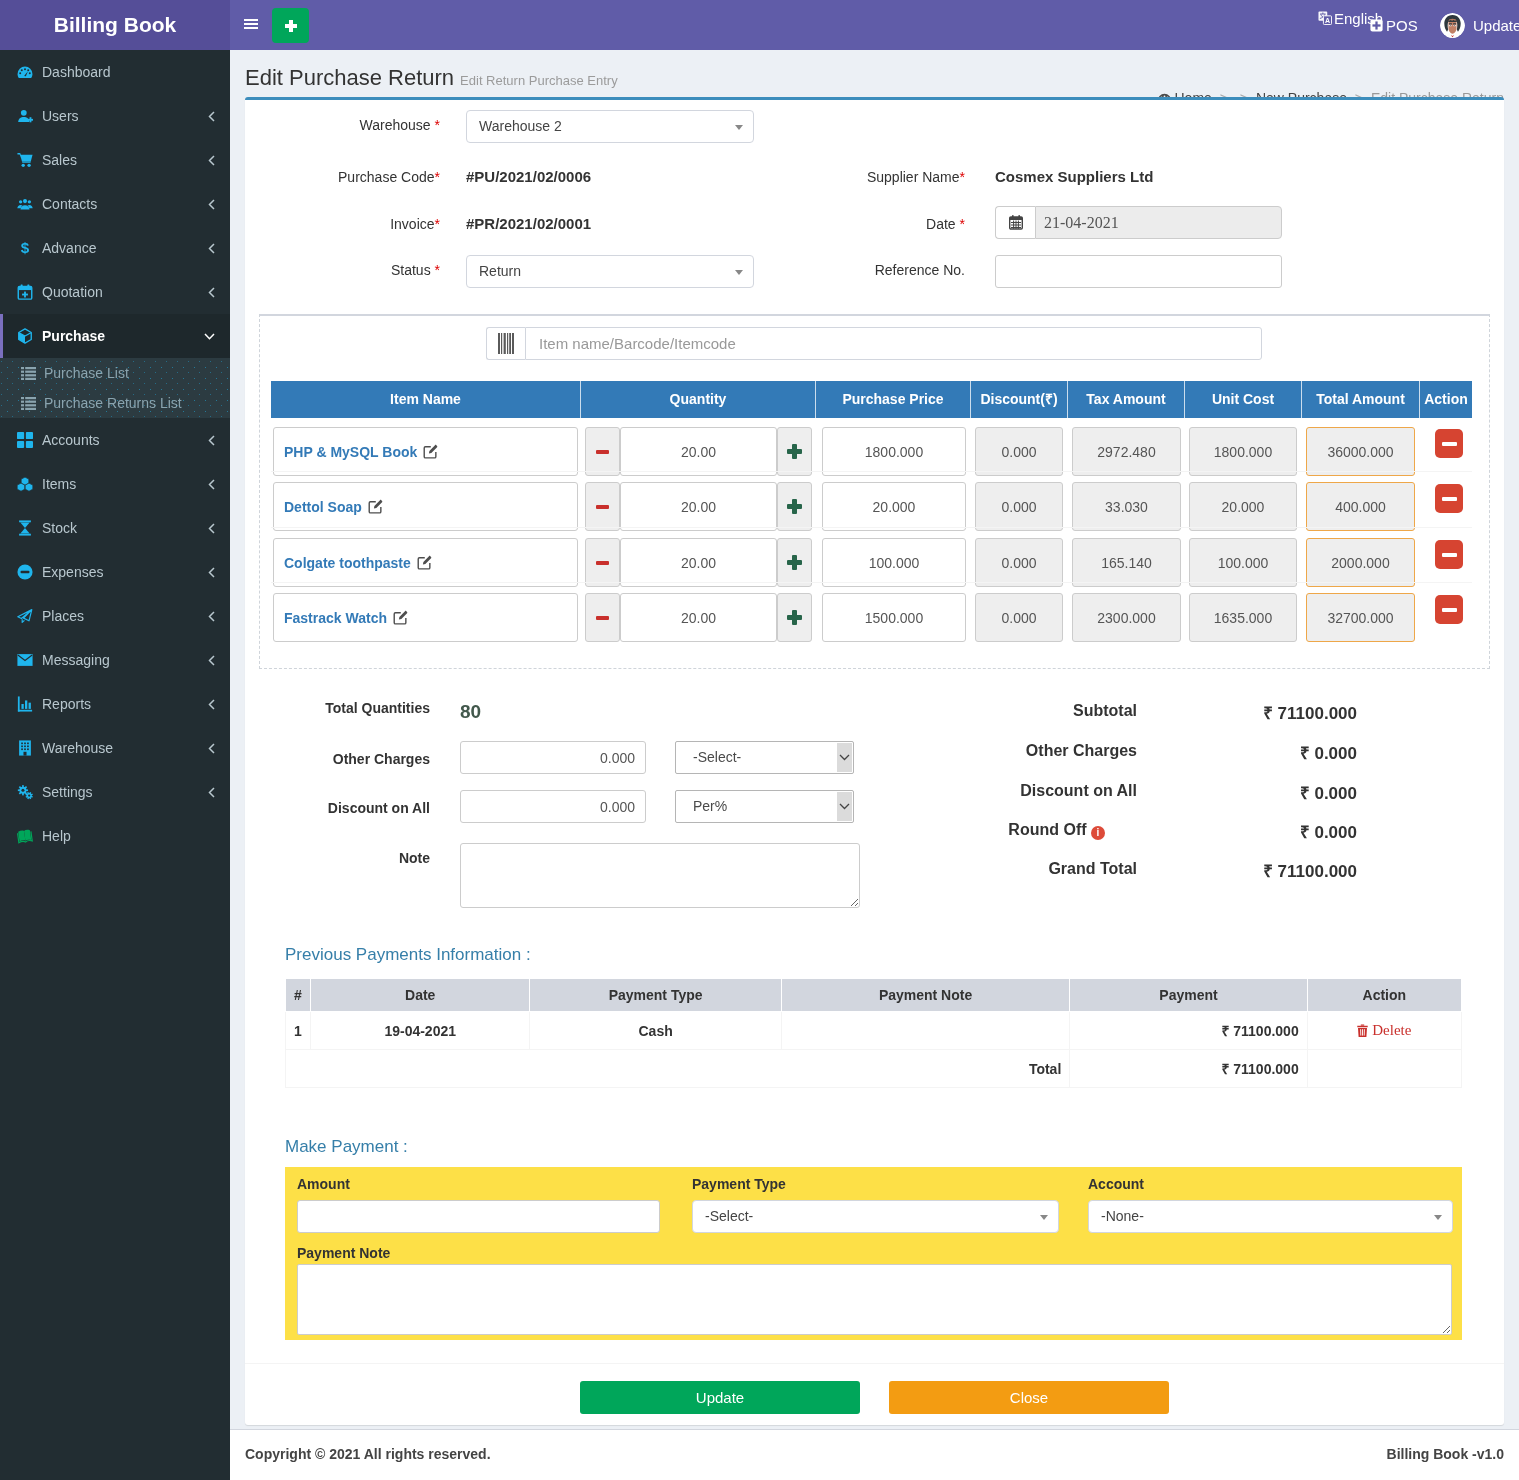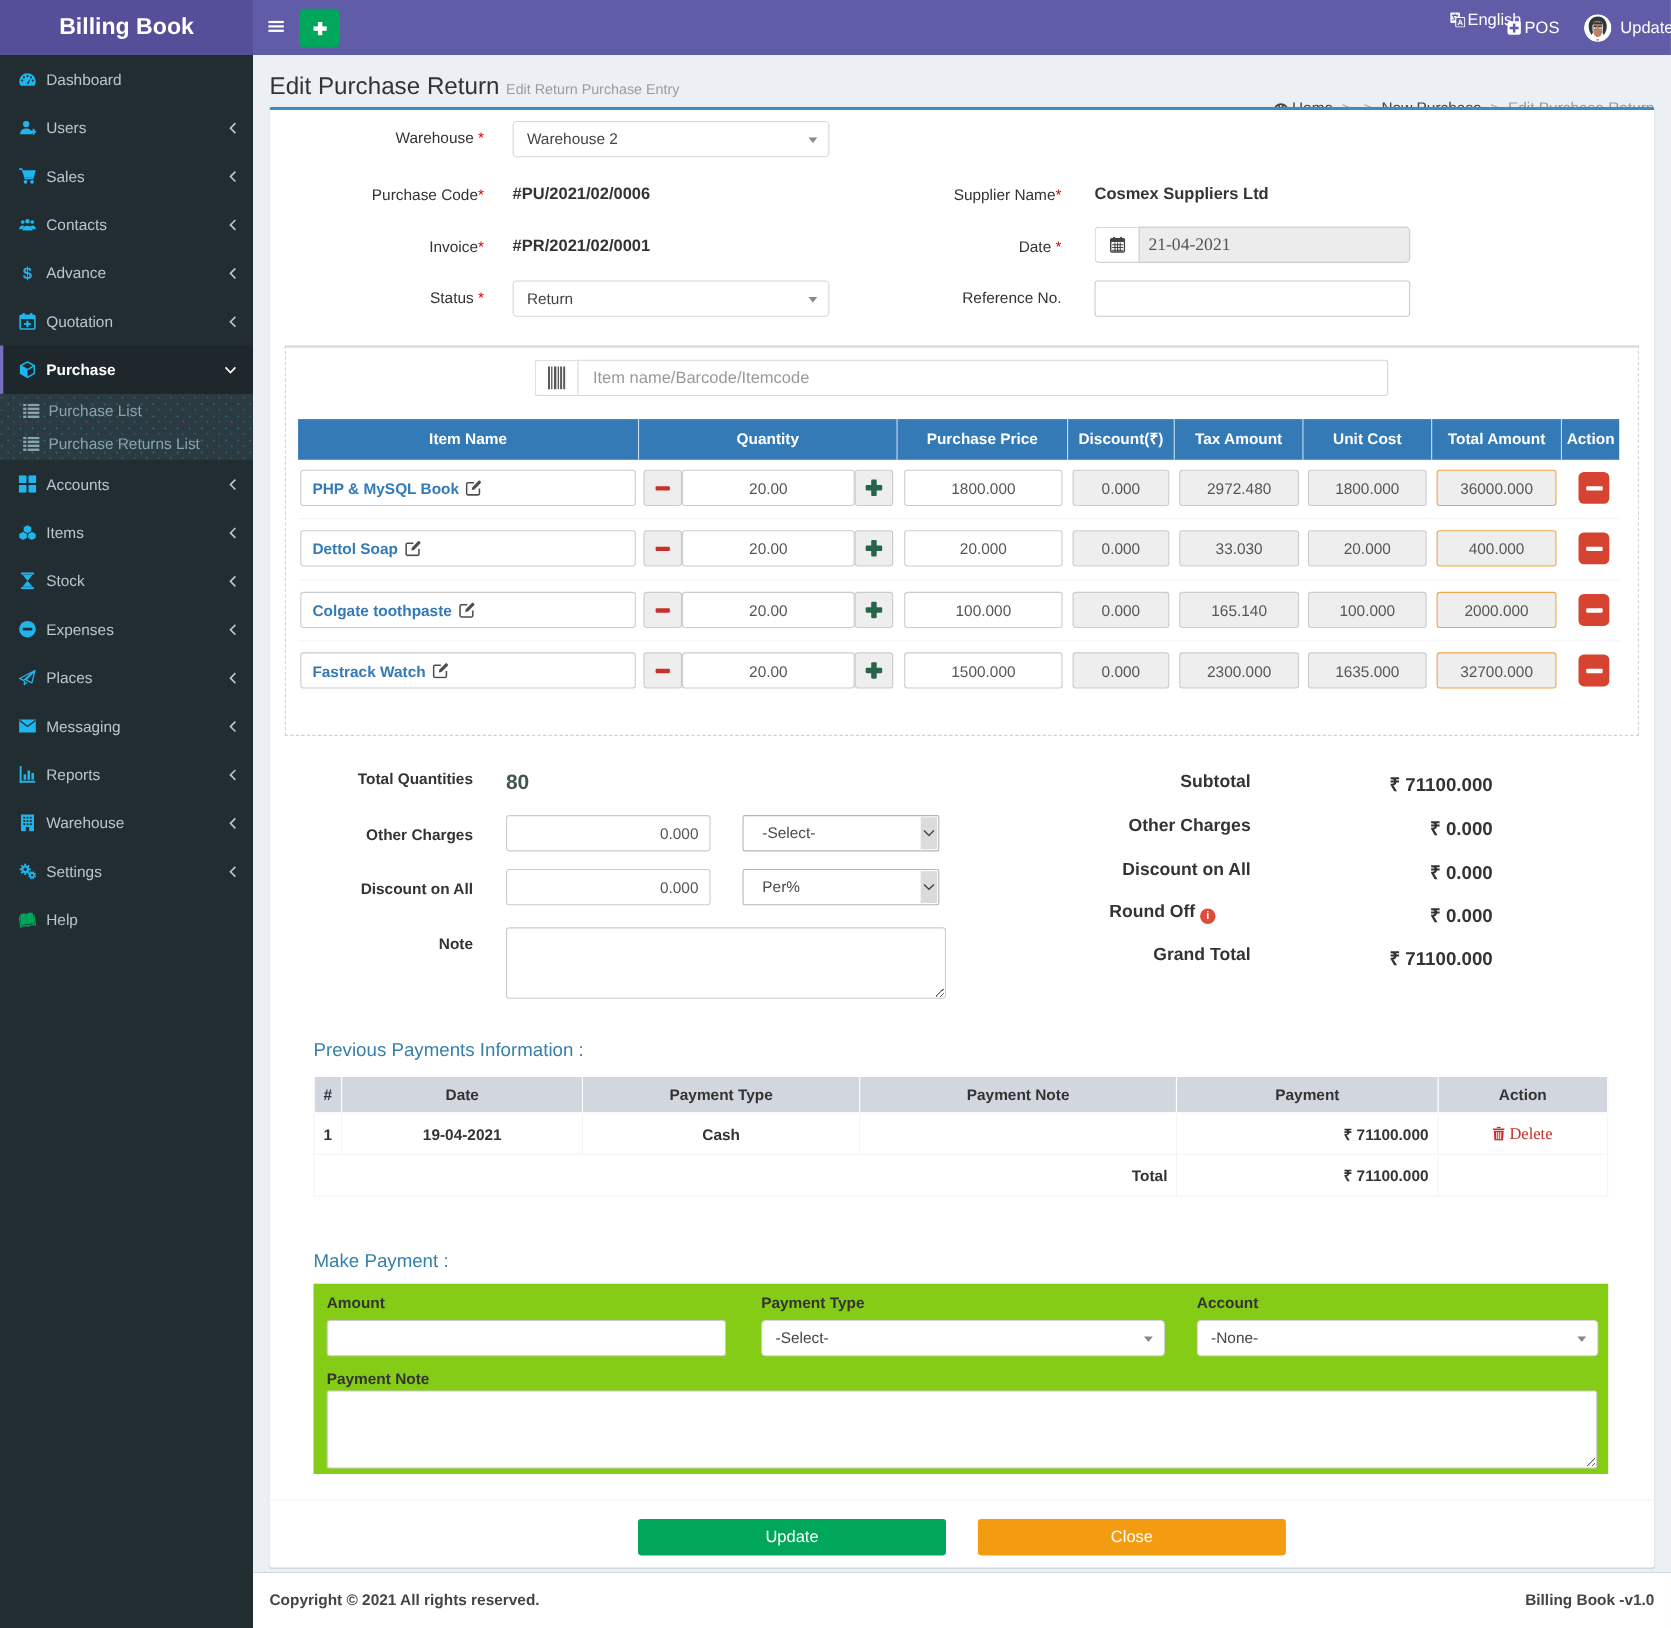--- a/index.html
+++ b/index.html
@@ -53,42 +53,42 @@
 .pval { font-weight:bold; font-size:15px; color:#333; }
 input.form-c { border:1px solid #ccc; border-radius:3px; height:33px; font-size:14px; color:#555; padding:0 10px; font-family:"Liberation Sans",sans-serif; }
 
 .item-box { position:absolute; left:14px; top:214px; width:1231px; height:355px; border:1px dashed #cfd4da; border-top:2px solid #d2d6de; background:#fff; }
 .itable-head { display:flex; background:#337ab7; color:#fff; font-weight:bold; font-size:14px; height:37px; align-items:flex-start; text-align:center; }
 .itable-head > div { border-right:1px solid rgba(255,255,255,0.75); height:37px; line-height:37px; }
 .cell-input { border:1px solid #ccc; border-radius:3px; height:33px; background:#fff; font-size:14px; display:flex; align-items:center; justify-content:center; color:#555; }
 .cell-dis { background:#eee; color:#555; }
 .btn-red { background:#d64431; border-radius:5px; width:28px; height:29px; color:#fff; display:flex; align-items:center; justify-content:center; }
 .irow { position:absolute; left:0; width:1228px; height:33px; }
-.irow .cell-input { position:absolute; height:33px; }
+.irow .cell-input { position:absolute; height:49px; }
 .iname { justify-content:flex-start !important; padding-left:10px; color:#337ab7 !important; font-weight:bold; }
 .iname .pen { margin-left:6px; }
 .qbtn { width:35px; background:#eee; }
 .mglyph { width:13px; height:4px; background:#c9302c; border-radius:1px; display:block; }
 .pglyph { width:15px; height:15px; position:relative; display:block; }
 .pglyph:before { content:""; position:absolute; left:0; top:5.3px; width:15px; height:4.4px; background:#27654a; border-radius:1px; }
 .pglyph:after { content:""; position:absolute; left:5.3px; top:0; width:4.4px; height:15px; background:#27654a; border-radius:1px; }
 .wminus { width:15px; height:4px; background:#fff; border-radius:1px; display:block; }
 .cell-tot { border:1px solid #eea749 !important; background:#eee; }
 .rsep { position:absolute; left:11px; width:1201px; height:1px; background:#f4f4f4; }
 
 .tot-label { font-weight:bold; font-size:16px; color:#333; text-align:right; }
 .tot-val { font-weight:bold; font-size:17px; color:#333; text-align:right; }
 .nsel { background:#fff; border:1px solid #b5b5b5; border-radius:2px; height:33px; position:relative; font-size:14px; color:#4a4a4a; padding-left:17px; line-height:31px; }
 .nsel .nbtn { position:absolute; right:1px; top:1px; bottom:1px; width:15px; background:#dbdbdb; display:flex; align-items:center; justify-content:center; }
 
 .ptable { border-collapse:collapse; width:1177px; font-size:14px; }
 .ptable th { background:#d2d6de; border:1px solid #fff; font-weight:bold; padding:8px 8px; }
 .ptable td { border:1px solid #f4f4f4; padding:9px 8px; }
 .sec-title { color:#367fa9; font-size:17px; }
-.gray-panel { background:#84cc16; padding:10px 12px; }
+.gray-panel { background:#fde047; padding:10px 12px; }
 .btn-big { height:33px; border-radius:3px; color:#fff; font-size:15px; text-align:center; line-height:33px; width:280px; position:absolute; }
 
 .main-footer { position:absolute; left:230px; bottom:0; width:1289px; height:51px; background:#fff; border-top:1px solid #d2d6de; padding:16px 15px; font-weight:bold; color:#444; font-size:14px; }
 input::placeholder { color:#999; opacity:1; }
 </style>
 </head>
 <body>
 
 <div class="main-header">
   <div class="logo">Billing Book</div>

